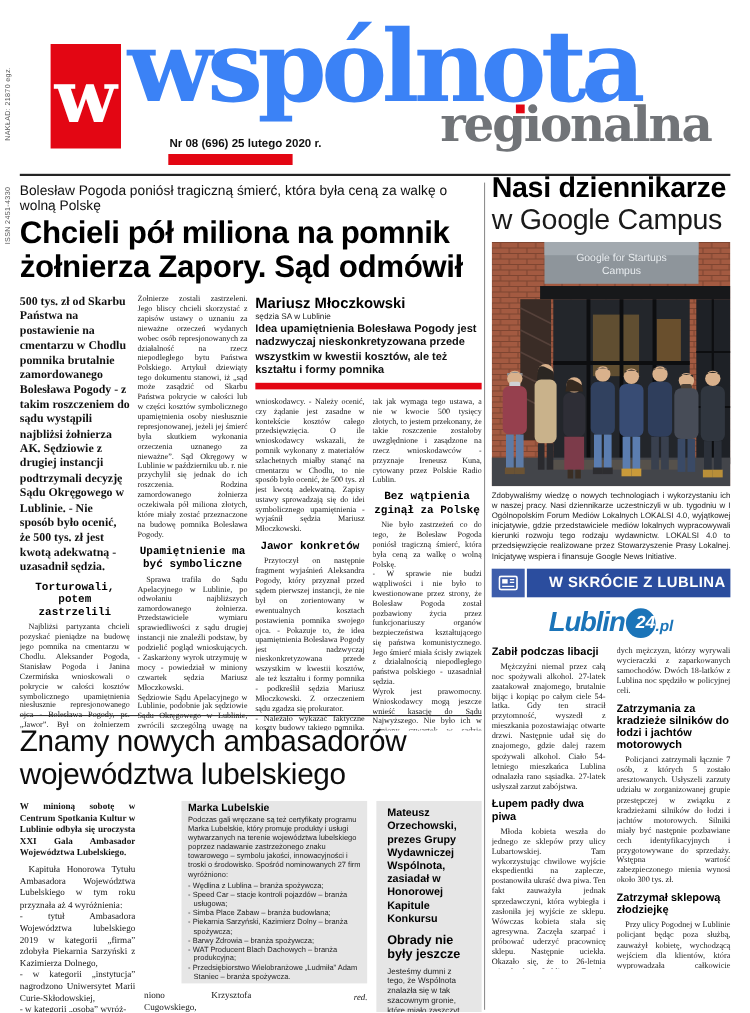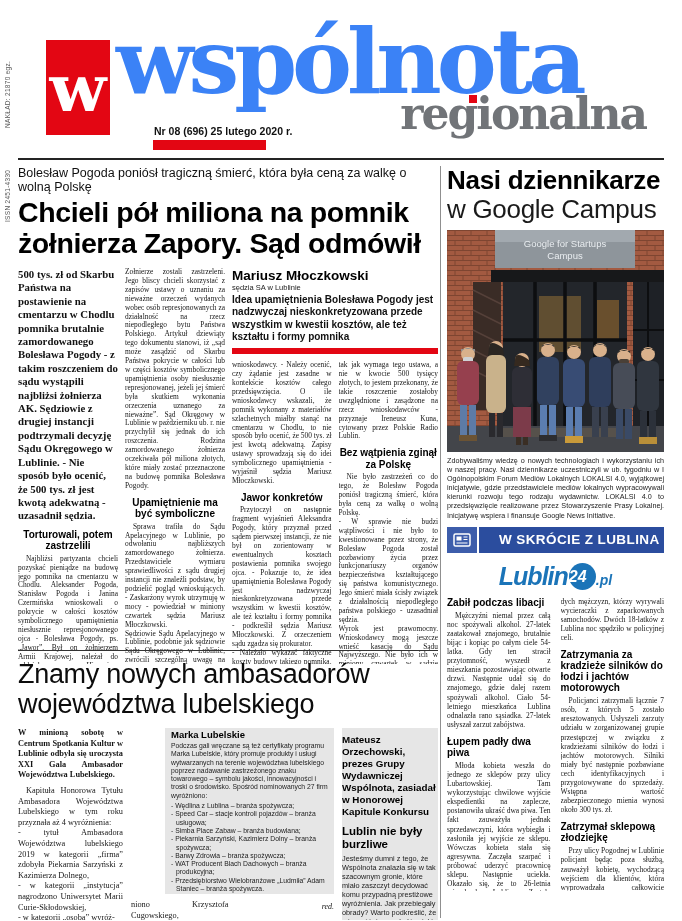--- a/index.html
+++ b/index.html
@@ -23,21 +23,21 @@
   .top-rule{position:absolute;left:18px;top:158px;width:646px;height:2px;background:#242424;}
   
   #main-article{position:absolute;left:18px;top:166px;width:420px;}
   .kicker{font-size:12.5px;color:#101010;}
   .headline{font-size:28.5px;line-height:31px;font-weight:bold;color:#000;letter-spacing:-.4px;margin-top:3px;}
   .body-row{display:flex;gap:7px;margin-top:9px;height:396px;overflow:hidden;}
   .mcol{width:100px;overflow:hidden;}
   .right-half{width:206px;overflow:hidden;}
   .mbody{font-family:"Liberation Serif",serif;font-size:7.4px;line-height:8.9px;text-align:justify;color:#161616;}
   .lead{font-family:"Liberation Serif",serif;font-weight:bold;font-size:10.8px;line-height:13.4px;color:#121212;}
-  .msub{font-weight:bold;font-size:10px;line-height:11.5px;text-align:center;margin:6px 0 3px;color:#000;}
+  .msub{font-weight:bold;font-size:10px;line-height:11.5px;text-align:center;margin:6px 0 3px;color:#000;font-family:Liberation Mono, monospace;}
   .ind{text-indent:8px;}
   .prl{white-space:pre-line;}
   .byline{font-family:"Liberation Serif",serif;font-style:italic;font-size:8px;text-align:right;margin-top:2px;}
   .quote-box{margin-bottom:7px;}
   .q-name{font-weight:bold;font-size:13.5px;line-height:15px;color:#000;}
   .q-role{font-size:7.5px;line-height:10px;color:#222;}
   .q-text{font-weight:bold;font-size:10px;line-height:12.3px;color:#111;margin-top:1px;}
   .q-bar{height:6px;background:var(--brand_red);margin-top:5px;}
   .sub-row{display:flex;gap:7px;}
   .sub-row .mcol{width:99.5px;}
@@ -50,39 +50,39 @@
   .amb-side{width:96px;overflow:hidden;}
   .amb-body{font-family:"Liberation Serif",serif;font-size:8.3px;line-height:10.6px;text-align:justify;color:#161616;}
   .amb-lead{font-weight:bold;}
   .gray-box{background:var(--box_gray);padding:1px 6px;margin-left:34px;}
   .marka-title{font-weight:bold;font-size:9.5px;margin-bottom:2px;color:#000;}
   .marka-intro{font-size:6.8px;line-height:8.3px;color:#222;}
   .marka-list{margin-top:2px;}
   .marka-list>div{font-size:6.8px;line-height:8.3px;color:#222;padding-left:5px;text-indent:-5px;}
   .amb-sub-row{display:flex;gap:8px;margin-top:6px;}
   .amb-sub-row>div{width:97.5px;}
-  .side-box{background:var(--box_gray);padding:6px 0;height:100%;box-sizing:border-box;}
+  .side-box{background:var(--box_gray);padding:6px 10px;height:100%;box-sizing:border-box;}
   .side-head{font-weight:bold;font-size:9.8px;line-height:12px;color:#000;}
   .side-sub{font-weight:bold;font-size:11.5px;line-height:13px;margin:7px 0 3px;color:#000;}
   .side-body{font-size:7.3px;line-height:9px;color:#222;}
   
   #v-divider{position:absolute;left:440px;top:166px;width:1px;height:752px;background:#8f8f8f;}
-  #right-col{position:absolute;left:447px;top:166px;width:217px;}
+  #right-col{position:absolute;left:447px;top:156px;width:217px;}
   .g-head-b{font-size:26px;line-height:28px;font-weight:bold;color:#000;letter-spacing:-.3px;}
   .g-head-l{font-size:26px;line-height:30px;font-weight:normal;color:#1a1a1a;letter-spacing:-.3px;}
   .photo{margin-top:6px;display:block;}
   .caption{margin-top:4px;font-size:7.2px;line-height:9.1px;color:#1a1a1a;text-align:justify;}
   .banner{margin-top:7px;height:26px;display:flex;}
   .banner-icon{width:30px;background:var(--icon_blue);display:flex;align-items:center;justify-content:center;margin-right:2px;}
   .banner-text{flex:1;background:var(--banner_blue);color:#fff;font-weight:bold;font-size:13.5px;
                letter-spacing:.4px;line-height:26px;padding-left:20px;}
   .l24{margin:9px 0 2px;text-align:center;font-style:italic;font-weight:bold;color:var(--lublin_blue);}
   .l24-name{font-size:25px;letter-spacing:-1px;}
   .l24-circle{display:inline-block;width:27px;height:27px;border-radius:50%;background:var(--lublin_blue);
-              color:#fff;font-size:16px;line-height:27px;text-align:left;vertical-align:3px;margin-left:1px;}
+              color:#fff;font-size:16px;line-height:27px;text-align:right;vertical-align:3px;margin-left:1px;}
   .l24-tld{font-size:14px;}
   .briefs-row{display:flex;gap:10px;margin-top:4px;height:296px;overflow:hidden;}
   .bcol{width:103.5px;overflow:hidden;}
   .bh{font-weight:bold;font-size:10px;line-height:11px;margin:7px 0 3px;color:#000;}
   .bh:first-child{margin-top:2px;}
   .bp{font-family:"Liberation Serif",serif;font-size:7.5px;line-height:9.1px;text-align:justify;color:#161616;}
 </style>
 </head>
 <body>
 
@@ -174,21 +174,21 @@
 - specjalną statuetką przekazano Polskiemu Związkowi Koszykówki za promocję regionu Lubelszczyzny na Mistrzo-</div>
         </div>
         <div>
           <div class="byline">red.</div>
         </div>
       </div>
     </div>
     <div class="amb-side">
       <div class="side-box">
         <div class="side-head">Mateusz Orzechowski, prezes Grupy Wydawniczej Wspólnota, zasiadał w Honorowej Kapitule Konkursu</div>
-        <div class="side-sub">Lublin nie były burzliwe</div>
+        <div class="side-sub">Obrady nie były jeszcze</div>
         <div class="side-body">Jesteśmy dumni z tego, że Wspólnota znalazła się w tak szacownym gronie, które miało zaszczyt decydować komu przypadną prestiżowe wyróżnienia. Jak przebiegały obrady? Warto podkreślić, że mimo różnicy poglądów, jakie prezentowały osoby zasiadające w Kapitule, podczas rozmów na temat nominacji wszyscy byli zgodni co do tego, kogo należy wyróżnić.</div>
       </div>
     </div>
   </div>
 </div>
 
 <div id="v-divider"></div>
 <div id="right-col">
   <div class="g-head-b">Nasi dziennikarze</div>
   <div class="g-head-l">w Google Campus</div>

